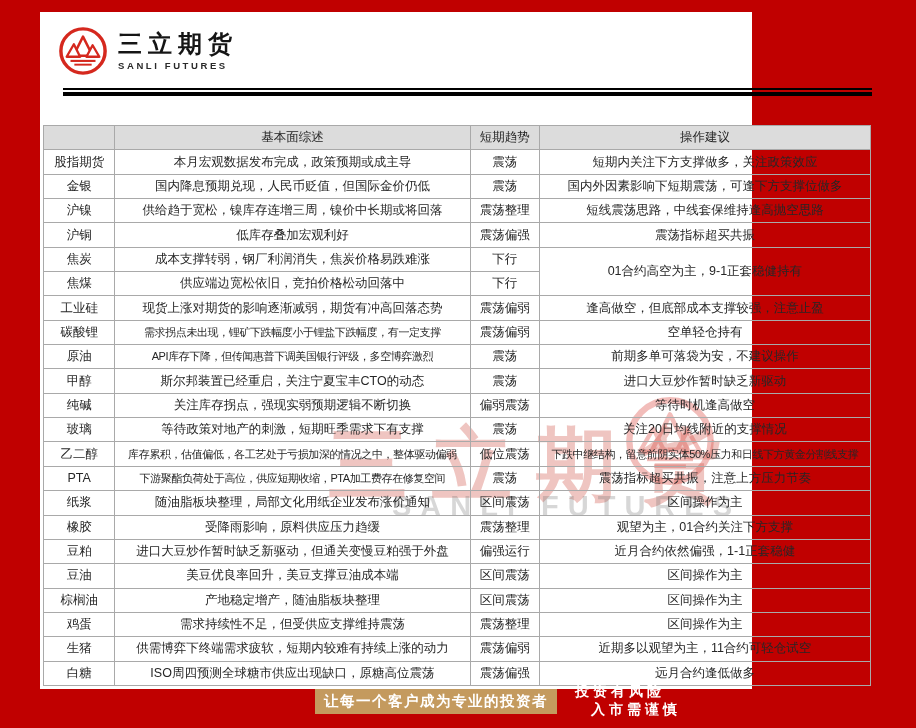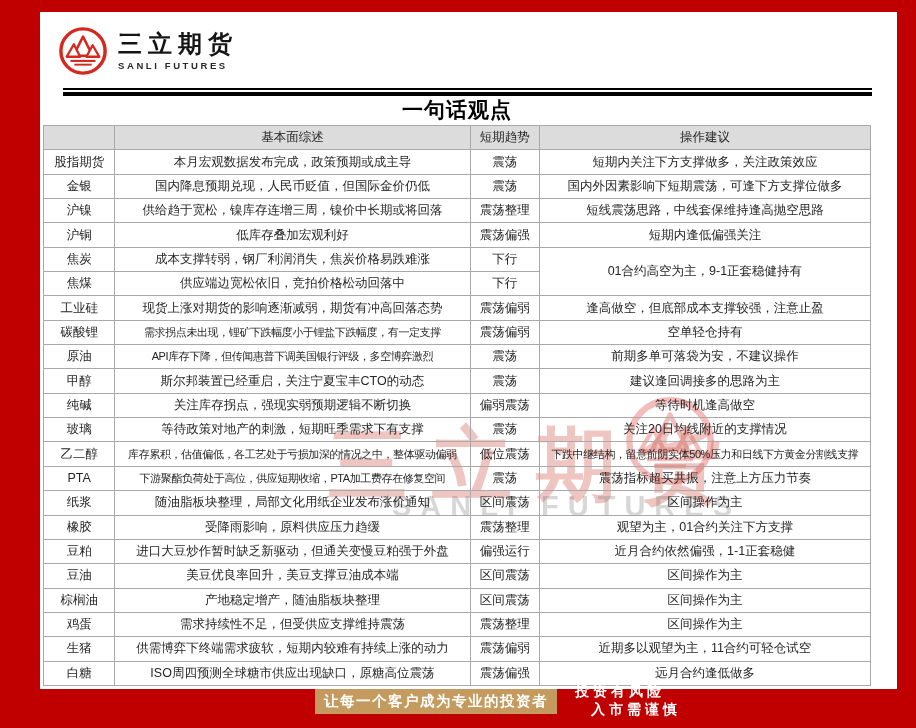--- a/index.html
+++ b/index.html
@@ -2,21 +2,21 @@
 <html><head>
 <meta charset="utf-8">
 <style>
   html,body{margin:0;padding:0;}
   body{
     width:916px;height:728px;position:relative;overflow:hidden;
     background:#c00000;
     font-family:"Liberation Sans","DejaVu Sans",sans-serif;
   }
   .page{
-    position:absolute;left:40px;top:12px;width:857px;height:677px;
+    position:absolute;left:40px;top:12px;width:712px;height:677px;
     background:#ffffff;
   }
   
   .logo-row{position:absolute;left:18px;top:14px;display:flex;align-items:center;}
   .logo-svg{width:50px;height:50px;display:block;}
   .brand-text{margin-left:10px;display:flex;flex-direction:column;}
   .brand-cn{font-size:24px;font-weight:bold;color:#151515;letter-spacing:6px;line-height:26px;}
   .brand-en{font-size:9.5px;font-weight:bold;color:#2a2a2a;letter-spacing:2.6px;margin-top:3px;}
   .rule{position:absolute;left:23px;top:76px;width:809px;}
   .rule-thin{height:2px;background:#000;}
@@ -82,21 +82,20 @@
       <span class="brand-cn">三立期货</span>
       <span class="brand-en">SANLI FUTURES</span>
     </div>
   </div>
 
   <div class="rule">
     <div class="rule-thin"></div>
     <div class="rule-thick"></div>
   </div>
 
-  <div class="page-title">一句话观点</div>
 
   <svg class="wm wm-logo" viewBox="0 0 52 52">
     <circle cx="26" cy="26" r="23" fill="none" stroke="#d5281e" stroke-width="3.6"></circle>
     <path d="M16 31 L26 11 L36 31 Z" fill="none" stroke="#d5281e" stroke-width="2.6" stroke-linejoin="round"></path>
     <path d="M9 32 L16.5 19 L23 32 Z" fill="none" stroke="#d5281e" stroke-width="2.4" stroke-linejoin="round"></path>
     <path d="M29.5 32 L36 20 L43 32 Z" fill="none" stroke="#d5281e" stroke-width="2.4" stroke-linejoin="round"></path>
     <rect x="13" y="35.2" width="26" height="2.2" fill="#d5281e"></rect>
     <rect x="17" y="39.2" width="18" height="2" fill="#d5281e"></rect>
   </svg>
   <div class="wm wm-cn">三立期货</div>
@@ -134,21 +133,21 @@
           <tr>
             <td>沪镍</td>
             <td>供给趋于宽松，镍库存连增三周，镍价中长期或将回落</td>
             <td>震荡整理</td>
             <td>短线震荡思路，中线套保维持逢高抛空思路</td>
           </tr>
           <tr>
             <td>沪铜</td>
             <td>低库存叠加宏观利好</td>
             <td>震荡偏强</td>
-            <td>短期内逢低偏强关注</td>
+            <td>震荡指标超买共振</td>
           </tr>
           <tr>
             <td>焦炭</td>
             <td>成本支撑转弱，钢厂利润消失，焦炭价格易跌难涨</td>
             <td>下行</td>
             <td rowspan="2">01合约高空为主，9-1正套稳健持有</td>
           </tr>
           <tr>
             <td>焦煤</td>
             <td>供应端边宽松依旧，竞拍价格松动回落中</td>
@@ -169,21 +168,21 @@
           <tr>
             <td>原油</td>
             <td class="tight">API库存下降，但传闻惠普下调美国银行评级，多空博弈激烈</td>
             <td>震荡</td>
             <td>前期多单可落袋为安，不建议操作</td>
           </tr>
           <tr>
             <td>甲醇</td>
             <td>斯尔邦装置已经重启，关注宁夏宝丰CTO的动态</td>
             <td>震荡</td>
-            <td>建议逢回调接多的思路为主</td>
+            <td>进口大豆炒作暂时缺乏新驱动</td>
           </tr>
           <tr>
             <td>纯碱</td>
             <td>关注库存拐点，强现实弱预期逻辑不断切换</td>
             <td>偏弱震荡</td>
             <td>等待时机逢高做空</td>
           </tr>
           <tr>
             <td>玻璃</td>
             <td>等待政策对地产的刺激，短期旺季需求下有支撑</td>

